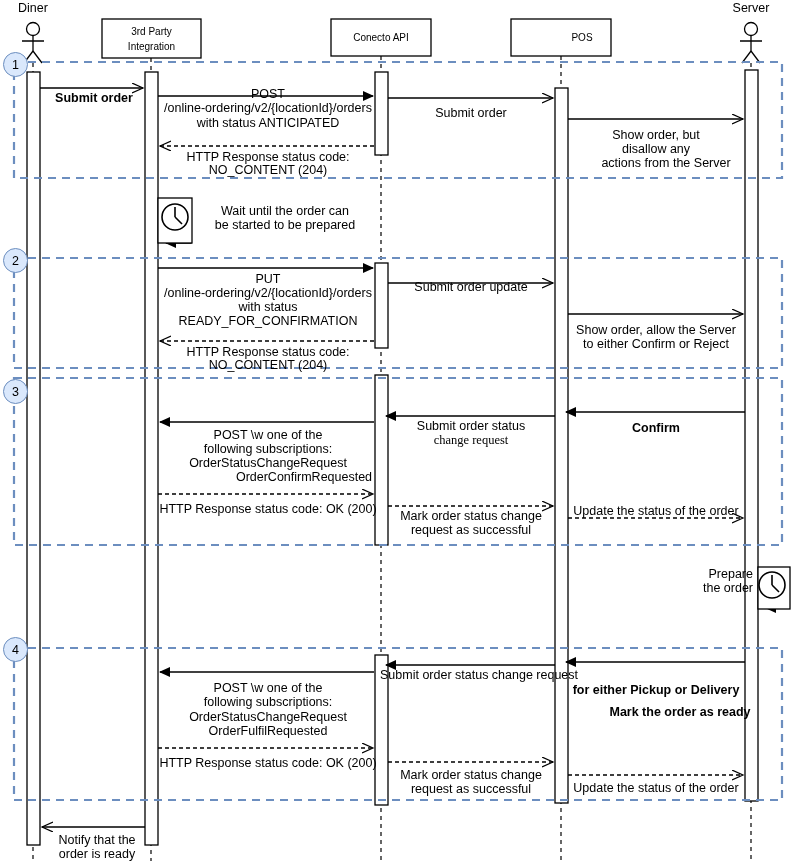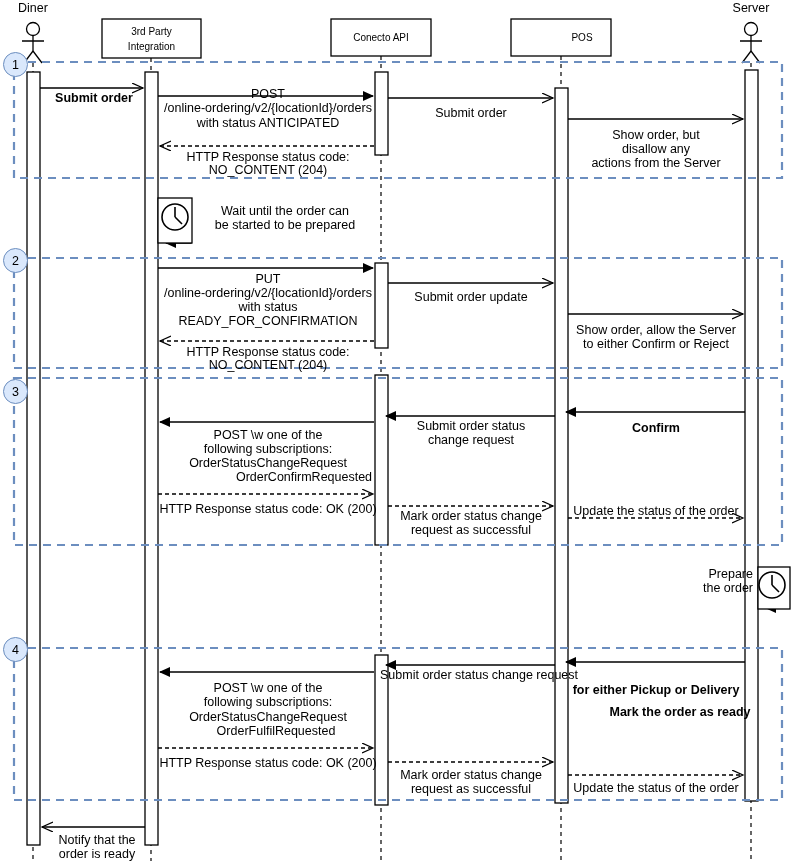--- a/index.html
+++ b/index.html
@@ -166,45 +166,45 @@
   <div class="lbl bold" style="left:42px;top:91px;width:104px;">Submit order</div>
 
   <div class="lbl" style="left:160px;top:87px;width:216px;">POST</div>
   <div class="lbl" style="left:155px;top:101px;width:226px;">/online-ordering/v2/{locationId}/orders</div>
   <div class="lbl" style="left:160px;top:116px;width:216px;">with status ANTICIPATED</div>
 
   <div class="lbl" style="left:390px;top:106px;width:162px;">Submit order</div>
 
   <div class="lbl" style="left:570px;top:128px;width:172px;">Show order, but</div>
   <div class="lbl" style="left:570px;top:142px;width:172px;">disallow any</div>
-  <div class="lbl" style="left:570px;top:156px;width:172px;">actions from the Server</div>
+  <div class="lbl" style="left:570px;top:156px;width:172px;padding-left:10px;">actions from the Server</div>
 
   <div class="lbl" style="left:160px;top:150px;width:216px;">HTTP Response status code:</div>
   <div class="lbl" style="left:160px;top:163px;width:216px;">NO_CONTENT (204)</div>
 
   <div class="lbl" style="left:196px;top:204px;width:178px;">Wait until the order can</div>
   <div class="lbl" style="left:196px;top:218px;width:178px;">be started to be prepared</div>
 
   <div class="lbl" style="left:160px;top:272px;width:216px;">PUT</div>
   <div class="lbl" style="left:155px;top:286px;width:226px;">/online-ordering/v2/{locationId}/orders</div>
   <div class="lbl" style="left:160px;top:300px;width:216px;">with status</div>
   <div class="lbl" style="left:158px;top:314px;width:220px;">READY_FOR_CONFIRMATION</div>
 
-  <div class="lbl" style="left:390px;top:290px;width:162px;">Submit order update</div>
+  <div class="lbl" style="left:390px;top:280px;width:162px;">Submit order update</div>
 
   <div class="lbl" style="left:566px;top:323px;width:180px;">Show order, allow the Server</div>
   <div class="lbl" style="left:566px;top:337px;width:180px;">to either Confirm or Reject</div>
 
   <div class="lbl" style="left:160px;top:345px;width:216px;">HTTP Response status code:</div>
   <div class="lbl" style="left:160px;top:358px;width:216px;">NO_CONTENT (204)</div>
 
   <div class="lbl bold" style="left:570px;top:421px;width:172px;">Confirm</div>
 
   <div class="lbl" style="left:390px;top:419px;width:162px;">Submit order status</div>
-  <div class="lbl" style="left:390px;top:433px;width:162px;">change request</div>
+  <div class="lbl" style="left:390px;top:433px;width:162px;font-family:Liberation Serif, serif;">change request</div>
 
   <div class="lbl" style="left:160px;top:428px;width:216px;">POST \w one of the</div>
   <div class="lbl" style="left:160px;top:442px;width:216px;">following subscriptions:</div>
   <div class="lbl" style="left:158px;top:456px;width:220px;">OrderStatusChangeRequest</div>
   <div class="lbl" style="left:158px;top:470px;width:220px;margin-left:36px;">OrderConfirmRequested</div>
 
   <div class="lbl" style="left:155px;top:502px;width:226px;">HTTP Response status code: OK (200)</div>
 
   <div class="lbl" style="left:390px;top:509px;width:162px;">Mark order status change</div>
   <div class="lbl" style="left:390px;top:523px;width:162px;">request as successful</div>
@@ -215,21 +215,21 @@
   <div class="lbl" style="left:685px;top:581px;width:68px;text-align:right;">the order</div>
 
   <div class="lbl bold" style="left:590px;top:669px;width:180px;margin-top:36px;">Mark the order as ready</div>
   <div class="lbl bold" style="left:566px;top:683px;width:180px;">for either Pickup or Delivery</div>
 
   <div class="lbl" style="left:380px;top:668px;width:182px;">Submit order status change request</div>
 
   <div class="lbl" style="left:160px;top:681px;width:216px;">POST \w one of the</div>
   <div class="lbl" style="left:160px;top:695px;width:216px;">following subscriptions:</div>
   <div class="lbl" style="left:158px;top:710px;width:220px;">OrderStatusChangeRequest</div>
-  <div class="lbl" style="left:158px;top:724px;width:220px;padding-left:8px;">OrderFulfilRequested</div>
+  <div class="lbl" style="left:158px;top:724px;width:220px;">OrderFulfilRequested</div>
 
   <div class="lbl" style="left:155px;top:756px;width:226px;">HTTP Response status code: OK (200)</div>
 
   <div class="lbl" style="left:390px;top:768px;width:162px;">Mark order status change</div>
   <div class="lbl" style="left:390px;top:782px;width:162px;">request as successful</div>
 
   <div class="lbl" style="left:570px;top:781px;width:172px;">Update the status of the order</div>
 
   <div class="lbl" style="left:42px;top:833px;width:110px;">Notify that the</div>
   <div class="lbl" style="left:42px;top:847px;width:110px;">order is ready</div>

